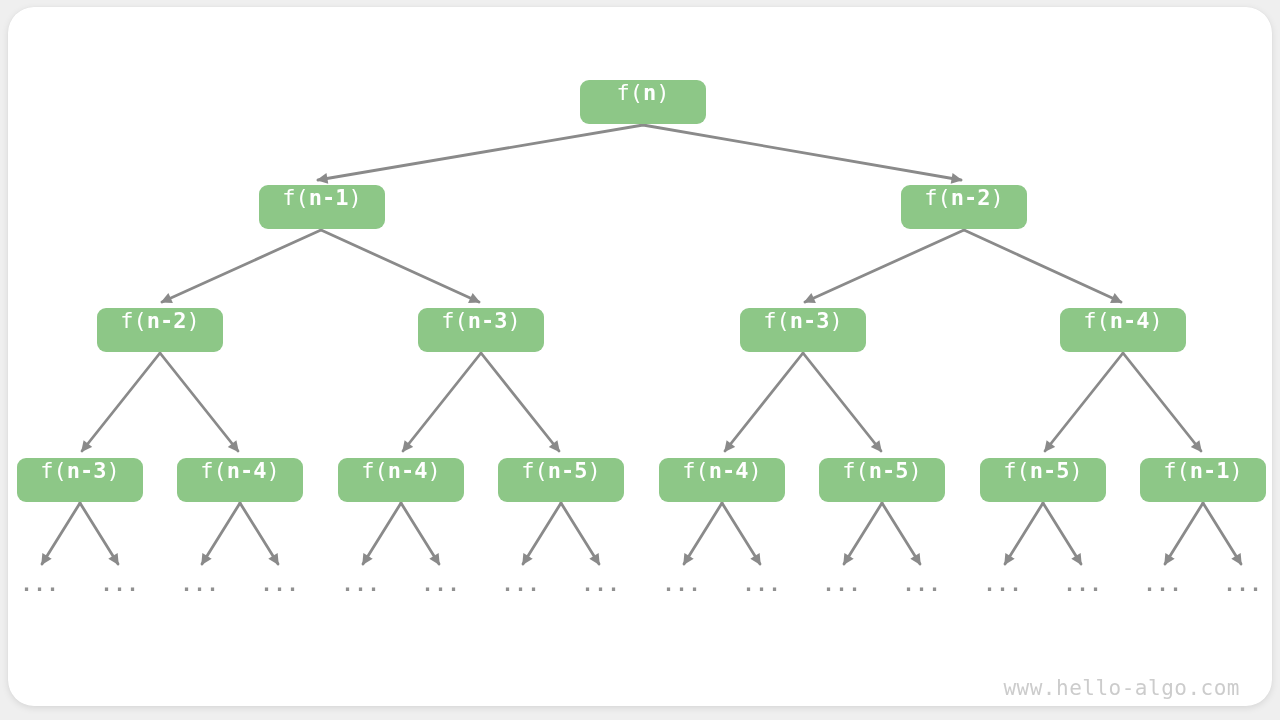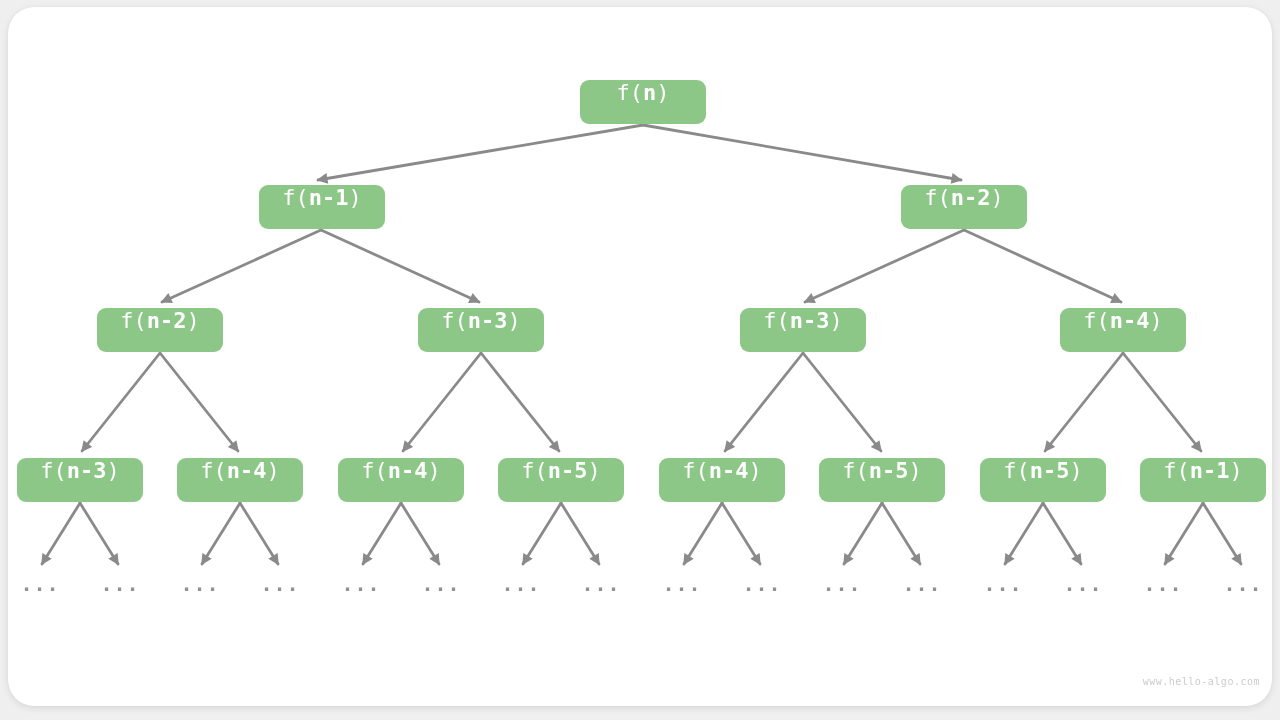--- a/index.html
+++ b/index.html
@@ -28,22 +28,22 @@
     display:flex; align-items:flex-start; justify-content:center;
     color:var(--node-text); font-size:22px; white-space:nowrap;
   }
   .node b{font-weight:bold;}
   .dots{
     position:absolute; width:44px; height:24px; top:572px;
     color:var(--ellipsis); font-size:20px; font-weight:bold;
     text-align:center; letter-spacing:1px; line-height:24px;
   }
   .watermark{
-    position:absolute; right:20px; top:676px;
-    color:var(--watermark); font-size:10px; letter-spacing:0.5px;
+    position:absolute; right:40px; top:676px;
+    color:var(--watermark); font-size:21px; letter-spacing:0.5px;
   }
 </style>
 </head>
 <body>
 
 <div class="card"></div>
 
 <svg class="edges" width="1280" height="720" viewBox="0 0 1280 720">
   <defs>
     <marker id="ah" markerUnits="userSpaceOnUse" markerWidth="14" markerHeight="14" refX="10" refY="6" orient="auto">

